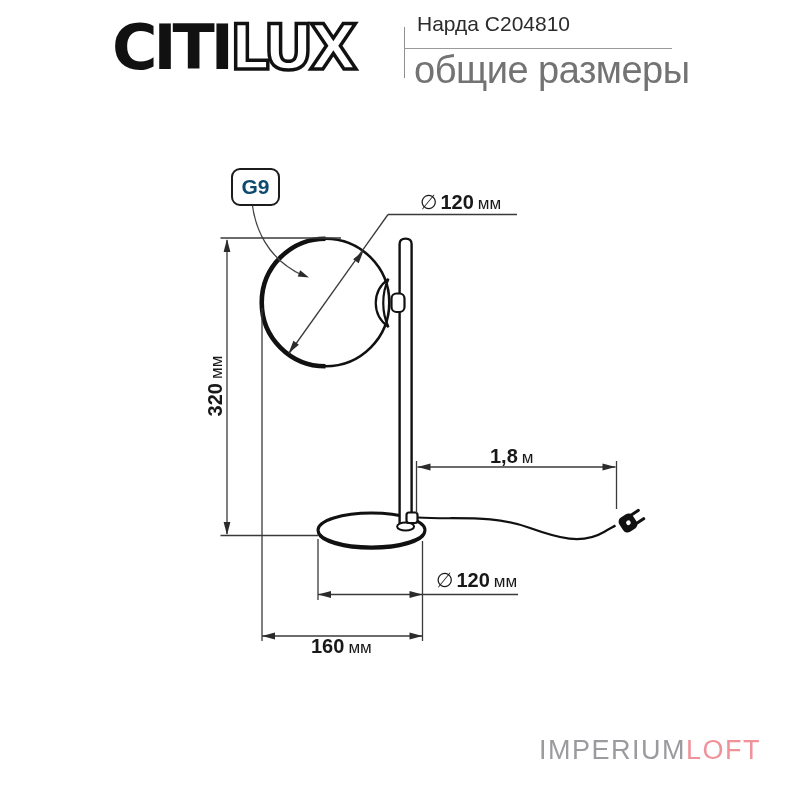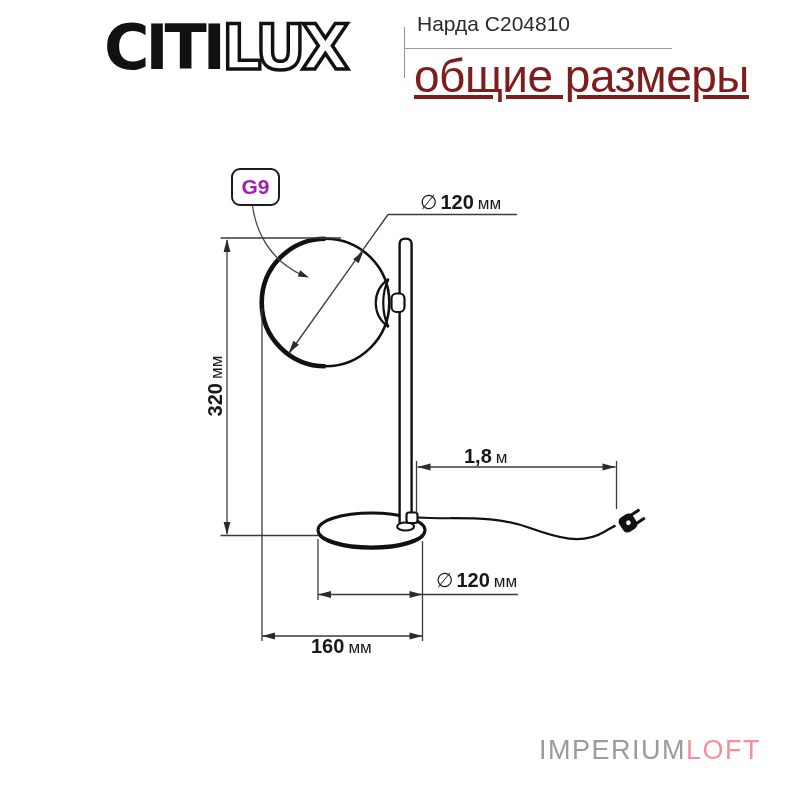--- a/index.html
+++ b/index.html
@@ -2,49 +2,49 @@
 <html><head>
 <meta charset="utf-8">
 <style>
   html,body { margin:0; padding:0; background:#fff; }
   #page {
     position:relative; width:800px; height:800px; background:#ffffff;
     font-family:"Liberation Sans", sans-serif; color:#1a1a1a; overflow:hidden;
   }
   
   .logo {
-    position:absolute; left:104px; top:16px; height:64px;
+    position:absolute; left:112px; top:16px; height:64px;
     font-family:"DejaVu Sans", sans-serif;
     font-size:62px; font-weight:bold; letter-spacing:-4px; line-height:64px;
     white-space:nowrap;
   }
   .logo .solid { color:#111; }
   .logo .outline { color:#ffffff; -webkit-text-stroke:3.5px #111; }
   .hdr-vline { position:absolute; left:404px; top:27px; width:1px; height:51px; background:#8f8f8f; }
   .hdr-hline { position:absolute; left:404px; top:48px; width:268px; height:1px; background:#9a9a9a; }
   .product-name {
     position:absolute; left:417px; top:12px; font-size:21px; color:#2b2b2b; white-space:nowrap;
   }
   .subtitle {
-    position:absolute; left:414px; top:49px; font-size:46px; color:#7f1d1d;
-    letter-spacing:-0.5px; white-space:nowrap;text-decoration:underline;
+    position:absolute; left:414px; top:49px; font-size:38px; color:#737373;
+    letter-spacing:-0.5px; white-space:nowrap;
   }
   
   svg.draw { position:absolute; left:0; top:0; }
   
   .dim-label { position:absolute; white-space:nowrap; color:#181818; }
   .dim-label .val { font-size:20px; font-weight:bold; }
   .dim-label .sym { font-size:20px; font-weight:normal; margin-right:3px; }
   .dim-label .unit { font-size:17px; font-weight:normal; margin-left:4px; }
   .rot { transform:translate(-50%,-50%) rotate(-90deg); }
   .g9-box {
     position:absolute; left:231px; top:168px; width:45px; height:34px;
     border:2.5px solid #1c1c1c; border-radius:9px;
     display:flex; align-items:center; justify-content:center;
-    font-size:21px; font-weight:bold; color:#a21caf; background:#fff;
+    font-size:21px; font-weight:bold; color:#0c4a6e; background:#fff;
   }
   
   .watermark {
     position:absolute; left:539px; top:735px; font-size:27px; letter-spacing:1.5px;
     white-space:nowrap;
   }
   .watermark .wm1 { color:#9b9b9f; }
   .watermark .wm2 { color:#f0929a; }
 </style>
 </head>
@@ -141,21 +141,21 @@
   </div>
 
   <div class="dim-label" style="left:420px; top:190px;">
     <span class="sym">∅</span><span class="val">120</span><span class="unit">мм</span>
   </div>
 
   <div class="dim-label rot" style="left:215px; top:386px;">
     <span class="val">320</span><span class="unit">мм</span>
   </div>
 
-  <div class="dim-label" style="left:464px; top:445px;">
+  <div class="dim-label" style="left:490px; top:445px;">
     <span class="val">1,8</span><span class="unit">м</span>
   </div>
 
   <div class="dim-label" style="left:436px; top:568px;">
     <span class="sym">∅</span><span class="val">120</span><span class="unit">мм</span>
   </div>
 
   <div class="dim-label" style="left:311px; top:611px;margin-top:24px;">
     <span class="val">160</span><span class="unit">мм</span>
   </div>

